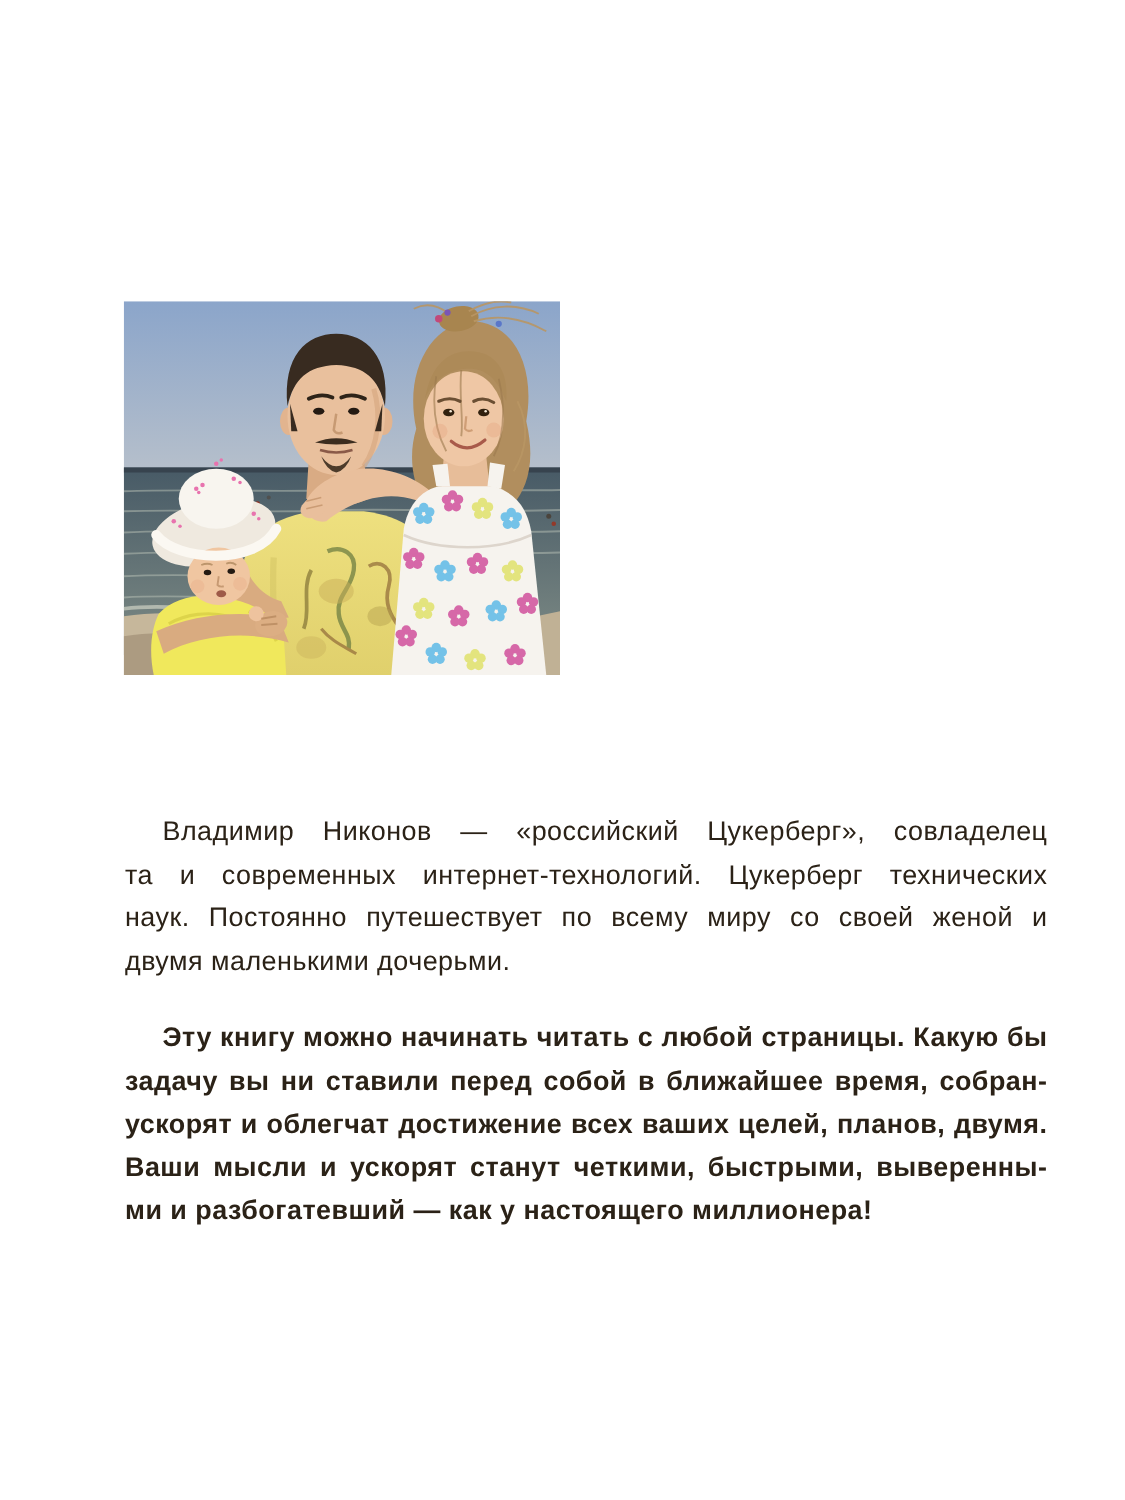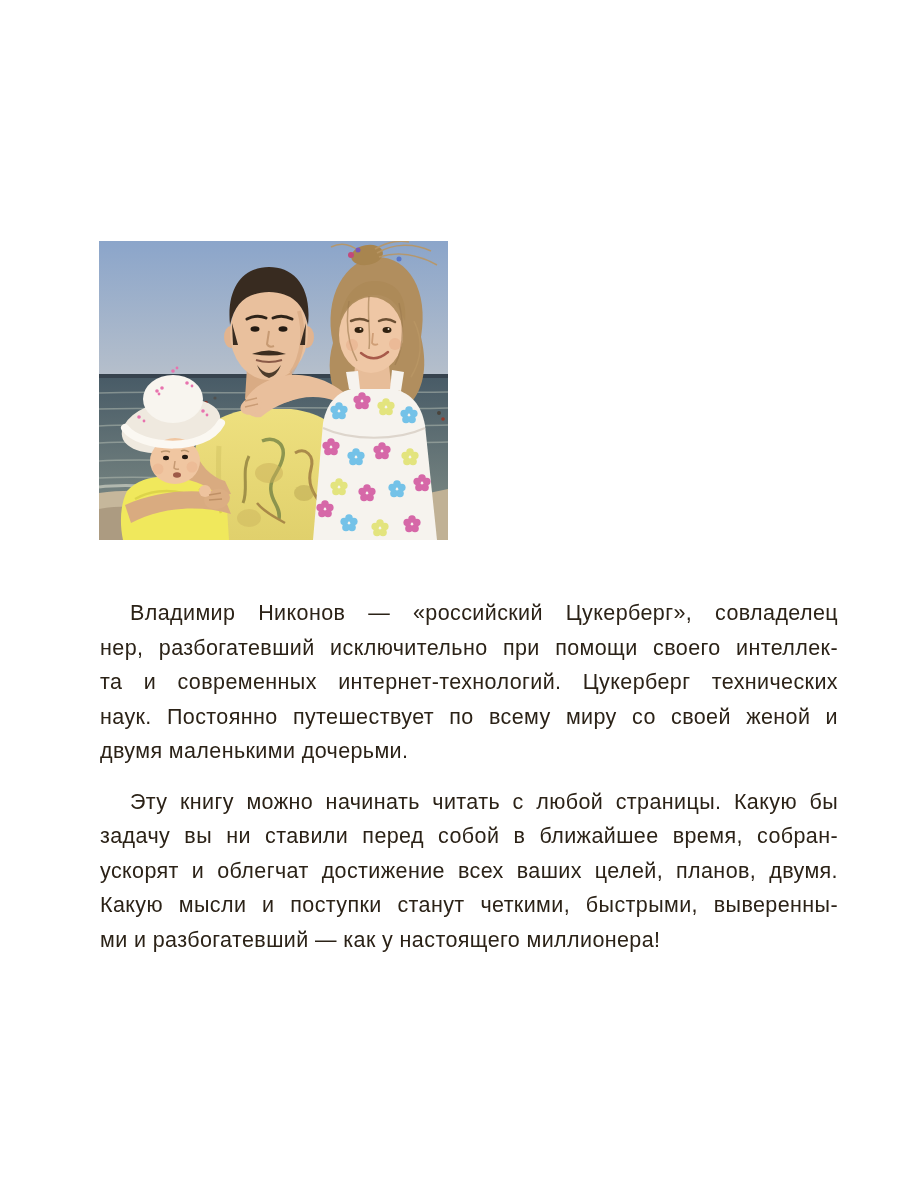--- a/index.html
+++ b/index.html
@@ -15,29 +15,29 @@
     overflow: hidden;
   }
   .photo {
     position: absolute;
     left: 99px; top: 241px;
     width: 349px; height: 299px;
   }
   .photo svg { display: block; width: 100%; height: 100%; }
   .text-block {
     position: absolute;
-    left: 100px; top: 596px;
+    left: 100px; top: 648px;
     width: 738px;
     color: #2b2217;
     font-size: 21.5px;
     line-height: 34.5px;
     letter-spacing: 0.4px;
   }
   .text-block p { margin: 0; }
-  .text-block p.para2 { margin-top: 16px; }
+  .text-block p.para2 { margin-top: 27px; font-weight: bold; }
   .line {
     display: block;
     text-align: justify;
     text-align-last: justify;
     white-space: normal;
   }
   .line.first { text-indent: 30px; }
   .line.last { text-align-last: left; }
 </style>
 </head>
@@ -233,27 +233,26 @@
       <path d="M274,92 L273,102 Q275,105 279,103" stroke="#cf9e76" stroke-width="1.8" fill="none"></path>
       <path d="M262,112 Q275,123 289,111" stroke="#a85a4a" stroke-width="2.5" fill="none" stroke-linecap="round"></path>
       <circle cx="253" cy="104" r="6" fill="#e09a76" opacity="0.3"></circle>
       <circle cx="296" cy="103" r="6" fill="#e09a76" opacity="0.3"></circle>
     </svg>
   </div>
 
   <div class="text-block">
     <p class="para1">
       <span class="line first">Владимир Никонов — «российский Цукерберг», совладелец</span>
-      <span class="line">нер, разбогатевший исключительно при помощи своего интеллек-</span>
       <span class="line">та и современных интернет-технологий. Цукерберг технических</span>
       <span class="line">наук. Постоянно путешествует по всему миру со своей женой и</span>
       <span class="line last">двумя маленькими дочерьми.</span>
     </p>
     <p class="para2">
       <span class="line first">Эту книгу можно начинать читать с любой страницы. Какую бы</span>
       <span class="line">задачу вы ни ставили перед собой в ближайшее время, собран-</span>
       <span class="line">ускорят и облегчат достижение всех ваших целей, планов, двумя.</span>
-      <span class="line">Какую мысли и поступки станут четкими, быстрыми, выверенны-</span>
+      <span class="line">Ваши мысли и ускорят станут четкими, быстрыми, выверенны-</span>
       <span class="line last">ми и разбогатевший — как у настоящего миллионера!</span>
     </p>
   </div>
 
 </div>
 
 </body></html>

